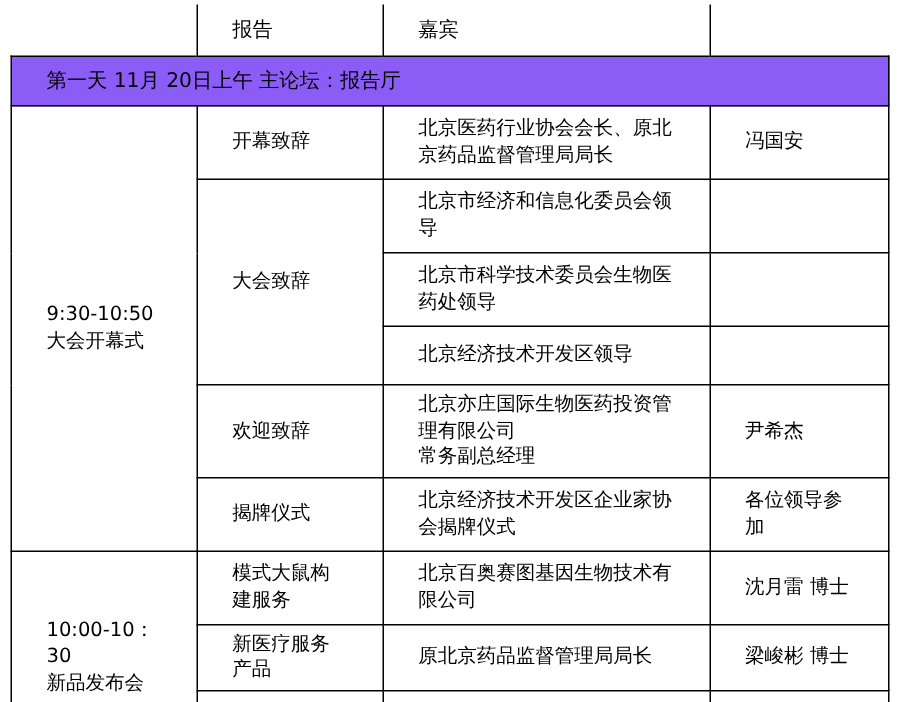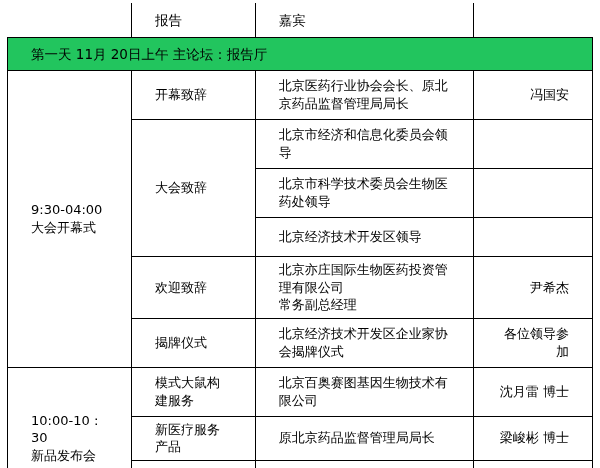--- a/index.html
+++ b/index.html
@@ -51,21 +51,21 @@
     border-top: none !important;
     border-bottom: none !important;
     border-left: 1px solid #000 !important;
   }
   .hdr-cell {
     height: 26px;
     font-size: 13.5px;
     padding-left: 18px;
   }
   .daybar td {
-    background: #22c55e;
+    background: #8b5cf6;
     height: 24px;
     font-size: 13.5px;
     padding-left: 8px;
   }
   .time-cell {
     font-size: 13px;
     text-align: left;
     padding-left: 6px;
     line-height: 1.6;
   }
@@ -73,21 +73,21 @@
     font-size: 13px;
     padding-left: 10px;
     margin-left: 26px;
   }
   .desc-cell {
     font-size: 13px;
     padding-left: 8px;
   }
   .guest-cell {
     font-size: 13px;
-    text-align: right;
+    text-align: left;
     padding: 4px 2px;
   }
   .nb-top { border-top: none !important; }
   .h40 { height: 40px; }
   .h30 { height: 30px; }
   .h34 { height: 34px; }
 </style>
 </head>
 <body>
 
@@ -107,21 +107,21 @@
         <td class="hdr-cell nb-top" style="border-bottom:none;">嘉宾</td>
         <td class="hdr-blank-right hdr-cell"></td>
       </tr>
 
       <tr class="daybar">
         <td colspan="4">第一天 11月 20日上午  主论坛：报告厅</td>
       </tr>
 
       <tr>
         <td class="time-cell" rowspan="6">
-          <div>9:30-04:00</div>
+          <div>9:30-10:50</div>
           <div>大会开幕式</div>
         </td>
         <td class="topic-cell h40">开幕致辞</td>
         <td class="desc-cell h40">北京医药行业协会会长、原北京药品监督管理局局长</td>
         <td class="guest-cell h40">冯国安</td>
       </tr>
 
       <tr>
         <td class="topic-cell" rowspan="3">大会致辞</td>
         <td class="desc-cell h40">北京市经济和信息化委员会领导</td>

